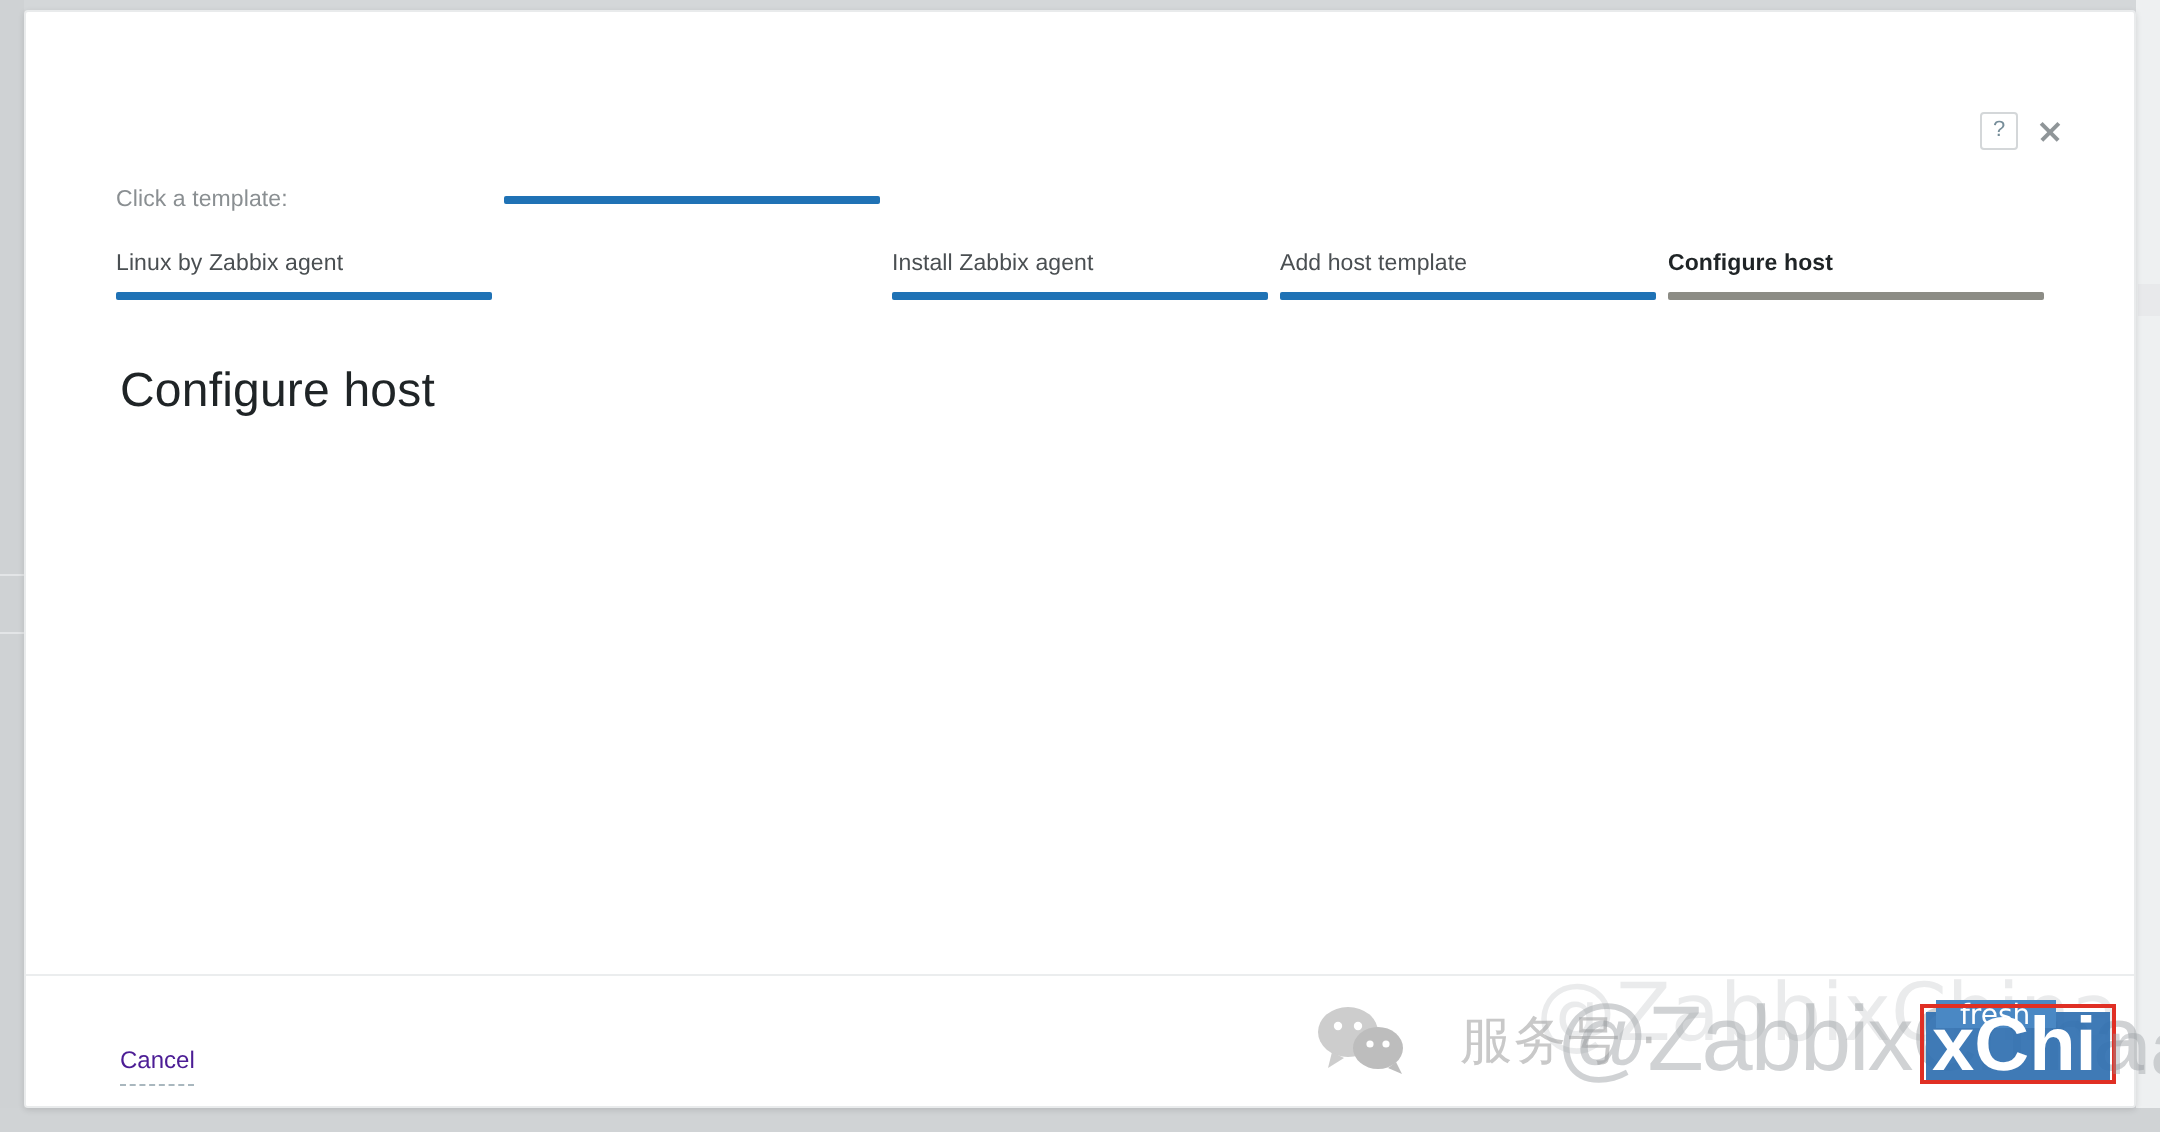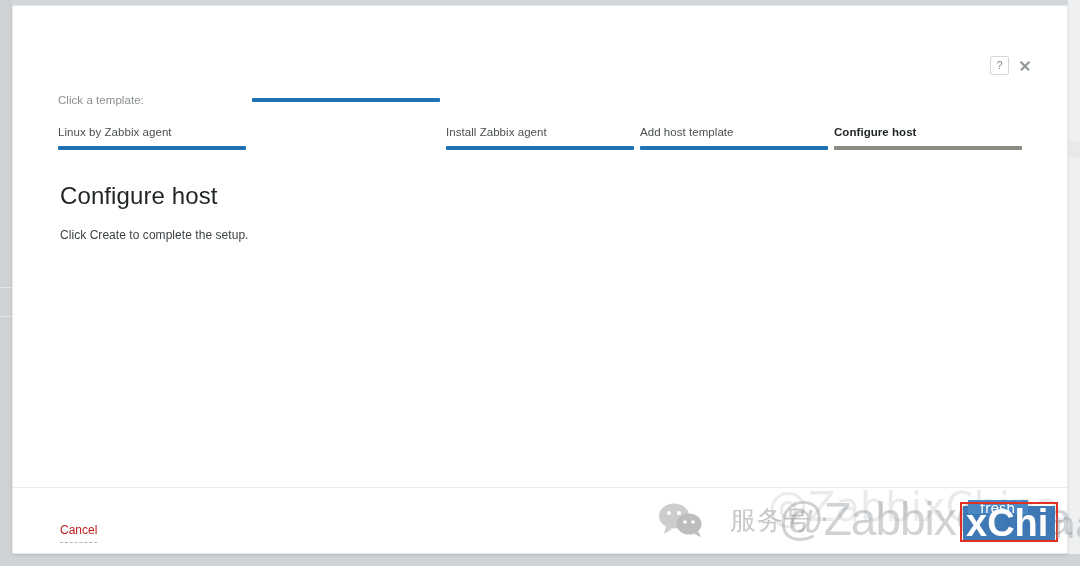--- a/index.html
+++ b/index.html
@@ -172,21 +172,21 @@
   .footer {
     position: absolute;
     left: 0; right: 0;
     top: 482px; bottom: 0;
     background: #ffffff;
   }
   .cancel-link {
     position: absolute;
     left: 47px; top: 35px;
     font-size: 12px;
-    color: #b91c1c;
+    color: #4c1d95;
     border-bottom: 1px dashed #a9b7be;
     cursor: pointer;
     padding-bottom: 5px;
     text-decoration: none;
   }
 
   
   .watermark {
     position: absolute;
     left: 650px; top: 498px;
@@ -314,21 +314,20 @@
 
       <div class="step is-current">
         <div class="step-sub"></div>
         <div class="step-title">Configure host</div>
         <div class="step-bar" style="background: rgb(140, 140, 133);"></div>
       </div>
 
     </div>
 
     <h1 class="page-title">Configure host</h1>
-    <p class="page-desc">Click Create to complete the setup.</p>
 
     <div class="footer-divider"></div>
     <div class="footer">
       <span class="cancel-link">Cancel</span>
     </div>
 
   </div>
 
   <div class="watermark">
 

